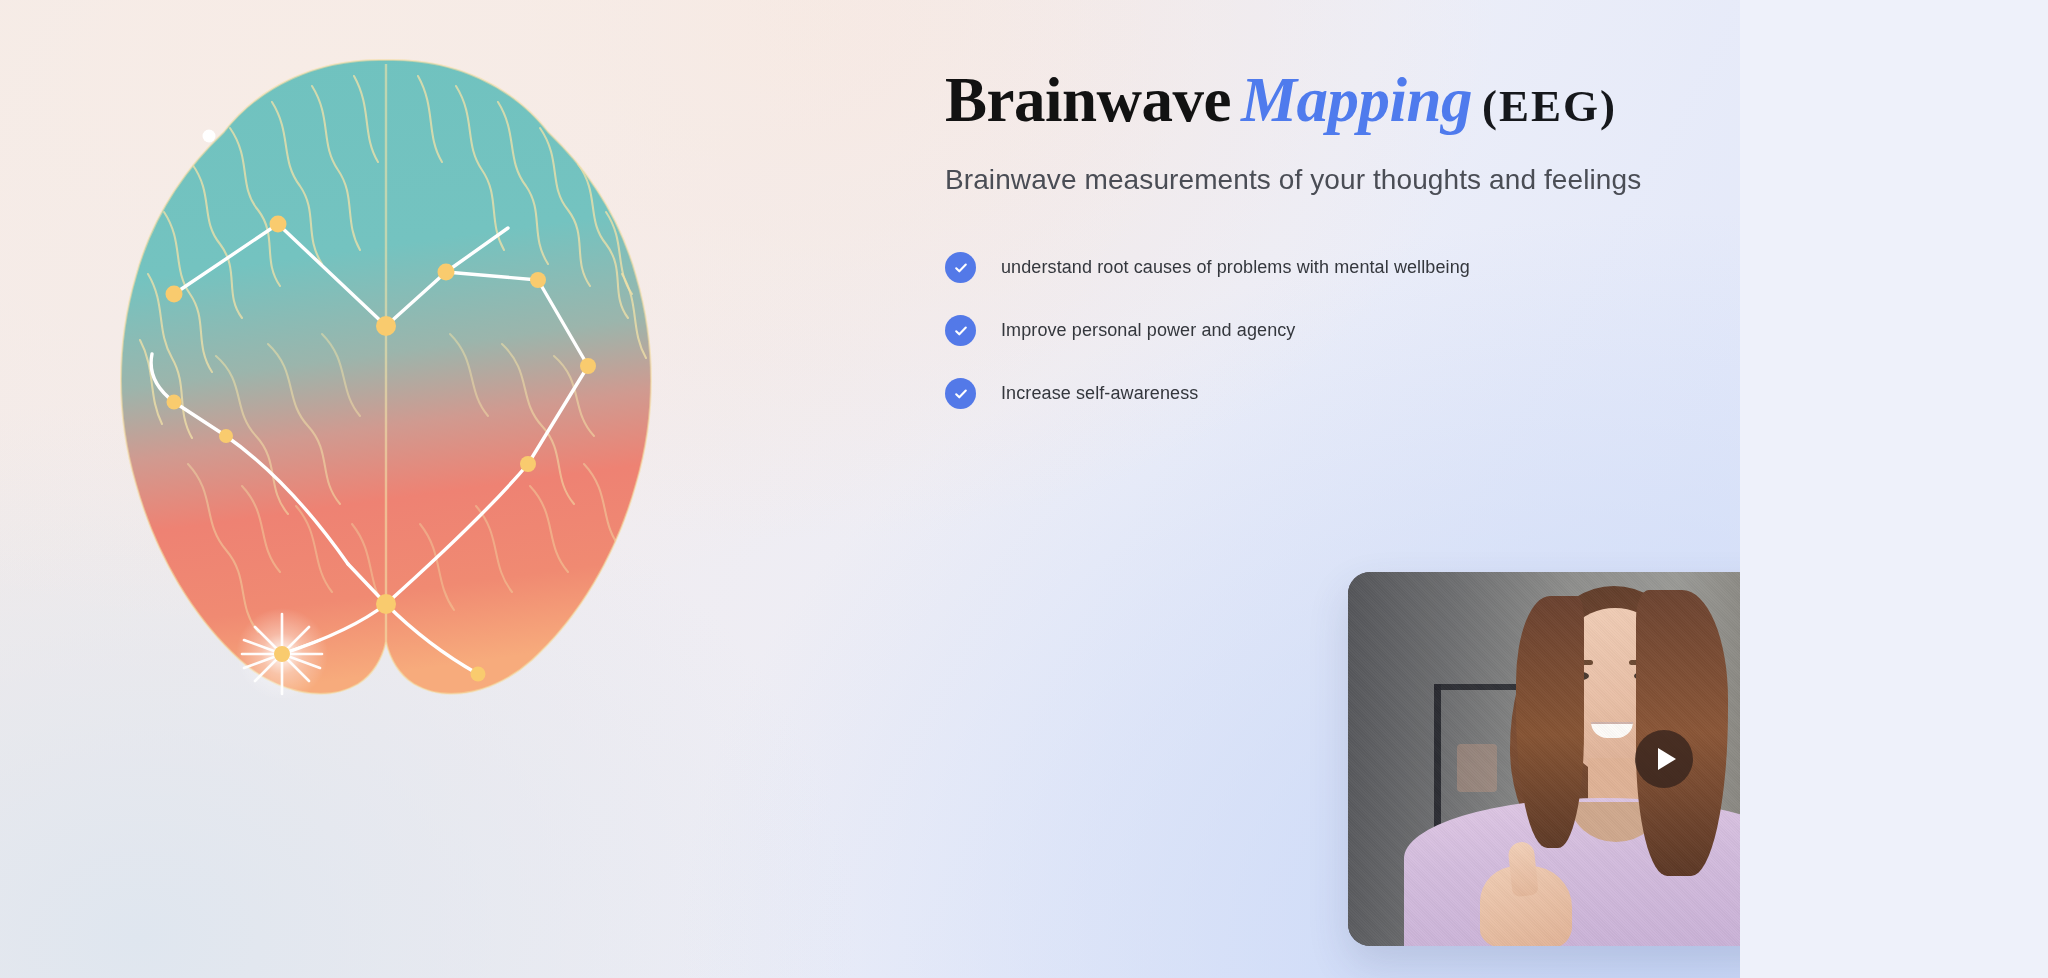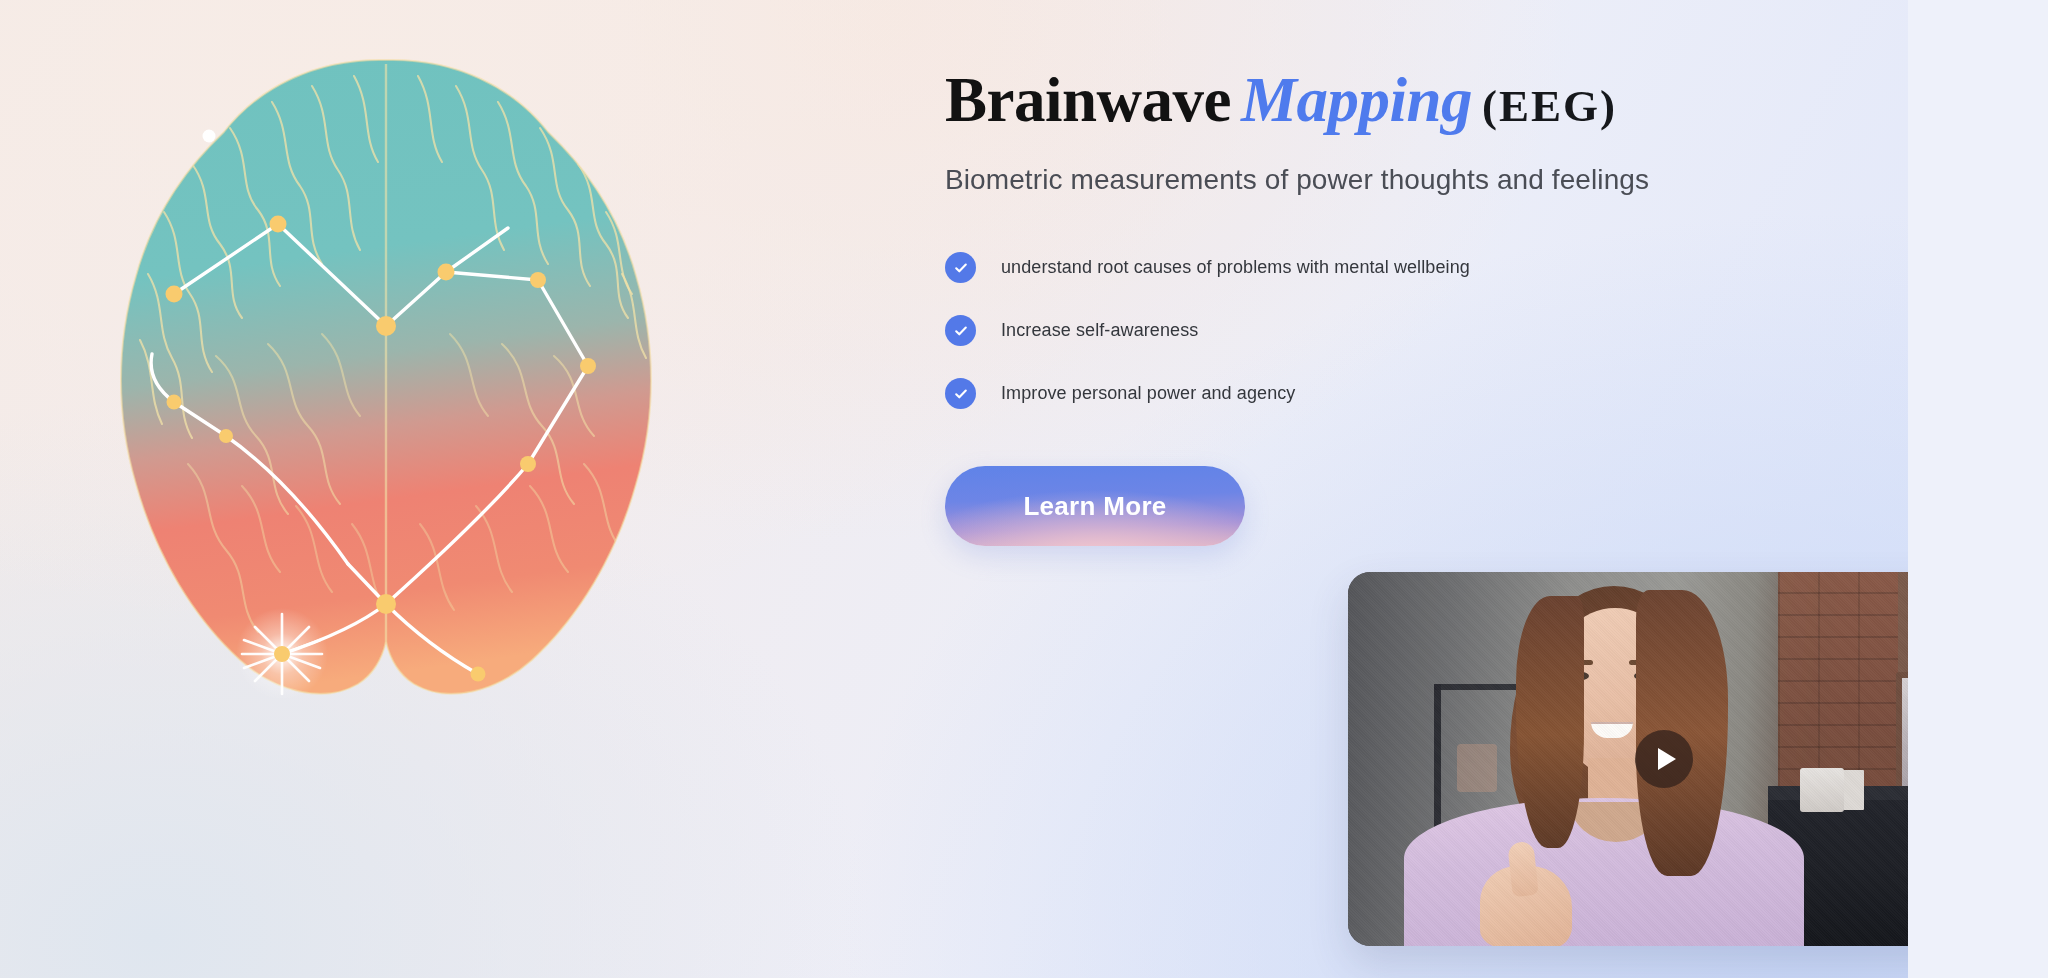--- a/index.html
+++ b/index.html
@@ -14,21 +14,21 @@
   body {
     font-family: "Liberation Sans", sans-serif;
     position: relative;
     background: #eef1fa;
   }
 
   
   .page {
     position: absolute;
     inset: 0;
-    width: 1908px;
+    width: 1740px;
     height: 978px;
     overflow: hidden;
     background:
       radial-gradient(1400px 900px at 18% 8%,  #f7ece6 0%, rgba(247,236,230,0) 62%),
       radial-gradient(1200px 900px at 46% 2%,  #f6e8e2 0%, rgba(246,232,226,0) 58%),
       radial-gradient(1500px 1100px at 96% 96%, #c8d7f7 0%, rgba(200,215,247,0) 66%),
       radial-gradient(1200px 900px at 8% 96%,  #dfe6ef 0%, rgba(223,230,239,0) 60%),
       linear-gradient(118deg, #f4ebe7 0%, #f1ecef 34%, #eceef8 62%, #dfe6fa 100%);
   }
 
@@ -445,54 +445,53 @@
         </g>
         <circle cx="0" cy="0" r="8" fill="#f9cb6e"></circle>
       </g>
     </svg>
   </div>
 
   <div class="content">
 
     <h1 class="headline"><span>Brainwave</span><span class="hl-accent">Mapping</span><span class="hl-tail">(EEG)</span></h1>
 
-    <p class="subhead">Biometric measurements of power thoughts and feelings</p>
+    <p class="subhead">Brainwave measurements of your thoughts and feelings</p>
 
     <ul class="bullets">
 
       <li class="bullet">
         <span class="check-icon">
           <svg width="16" height="16" viewBox="0 0 16 16" aria-hidden="true">
             <path d="M3.2 8.3 L6.3 11.3 L12.8 4.6" fill="none" stroke="#ffffff" stroke-width="2.1" stroke-linecap="round" stroke-linejoin="round"></path>
           </svg>
         </span>
         <span class="bullet-label">understand root causes of problems with mental wellbeing</span>
       </li>
 
       <li class="bullet">
         <span class="check-icon">
           <svg width="16" height="16" viewBox="0 0 16 16" aria-hidden="true">
             <path d="M3.2 8.3 L6.3 11.3 L12.8 4.6" fill="none" stroke="#ffffff" stroke-width="2.1" stroke-linecap="round" stroke-linejoin="round"></path>
           </svg>
         </span>
-        <span class="bullet-label">Increase self-awareness</span>
+        <span class="bullet-label">Improve personal power and agency</span>
       </li>
 
       <li class="bullet">
         <span class="check-icon">
           <svg width="16" height="16" viewBox="0 0 16 16" aria-hidden="true">
             <path d="M3.2 8.3 L6.3 11.3 L12.8 4.6" fill="none" stroke="#ffffff" stroke-width="2.1" stroke-linecap="round" stroke-linejoin="round"></path>
           </svg>
         </span>
-        <span class="bullet-label">Improve personal power and agency</span>
+        <span class="bullet-label">Increase self-awareness</span>
       </li>
 
     </ul>
 
-    <button class="cta">Learn More</button>
   </div>
 
   <div class="video-card">
     <div class="vid-scene">
       <div class="scene-wall"></div>
       <div class="scene-brick"></div>
       <div class="scene-shelf"></div>
       <div class="scene-mirror"></div>
       <div class="scene-mantel"></div>
       <div class="scene-candles"></div>

